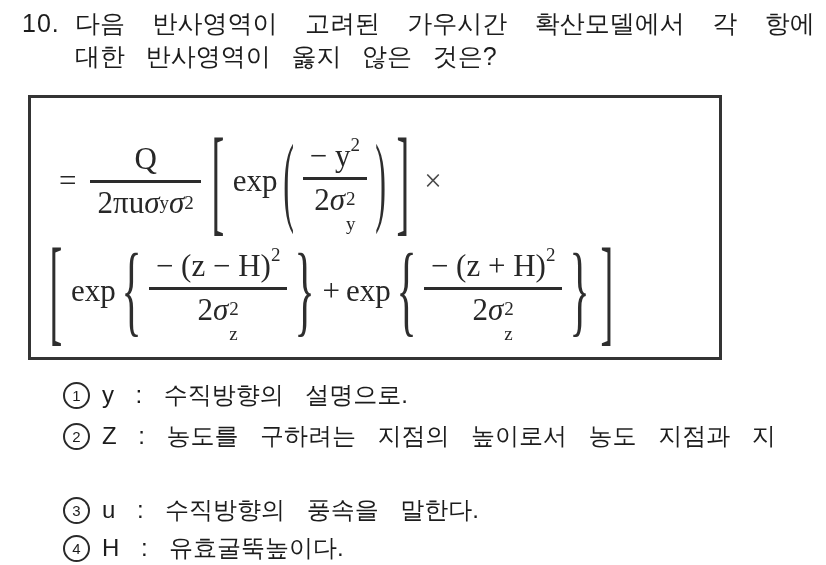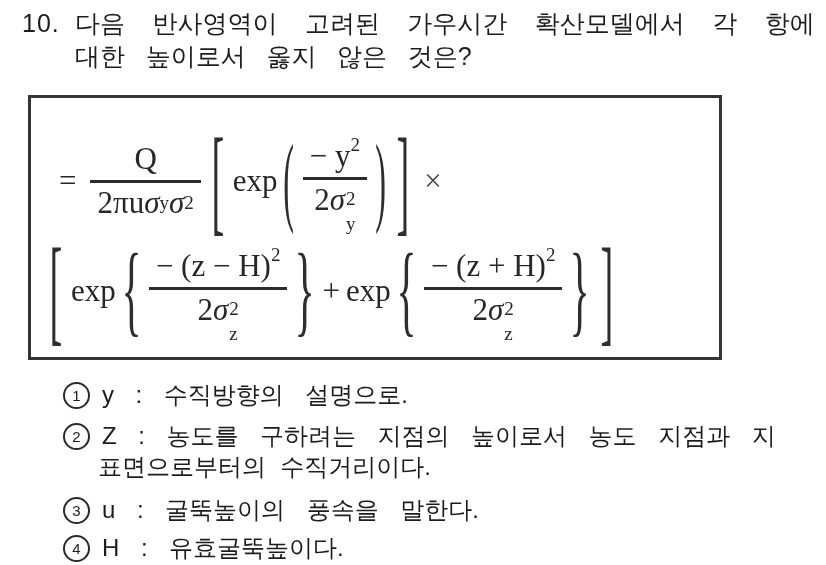--- a/index.html
+++ b/index.html
@@ -74,21 +74,21 @@
 </style>
 </head>
 <body>
 
 <div class="page">
 
   <div class="q-line1">
     <span class="q-num">10.</span>
     <span class="q-text">다음 반사영역이 고려된 가우시간 확산모델에서 각 항에</span>
   </div>
-  <div class="q-line2">대한 높이로서 옳지 않은 것은?</div>
+  <div class="q-line2">대한 반사영역이 옳지 않은 것은?</div>
 
   <div class="formula-box">
 
     <div class="math-line math-line1">
       <span class="mi eq">=</span>
 
       <span class="frac">
         <span class="num">
           <span>Q</span>
         </span>
@@ -176,25 +176,24 @@
 
   <div class="option" style="left:63px; top:379px;">
     <span class="circle-marker">1</span>
     <span class="opt-label">y : 수직방향의 설명으로.</span>
   </div>
 
   <div class="option" style="left:63px; top:420px;">
     <span class="circle-marker">2</span>
     <span class="opt-label">Z : 농도를 구하려는 지점의 높이로서 농도 지점과 지</span>
   </div>
-  <div class="opt-wrap" style="left:98px; top:451px;">표면으로부터의 수직거리이다.</div>
 
   <div class="option" style="left:63px; top:494px;">
     <span class="circle-marker">3</span>
-    <span class="opt-label">u : 굴뚝높이의 풍속을 말한다.</span>
+    <span class="opt-label">u : 수직방향의 풍속을 말한다.</span>
   </div>
 
   <div class="option" style="left:63px; top:532px;">
     <span class="circle-marker">4</span>
     <span class="opt-label">H : 유효굴뚝높이다.</span>
   </div>
 
 </div>
 
 </body></html>

